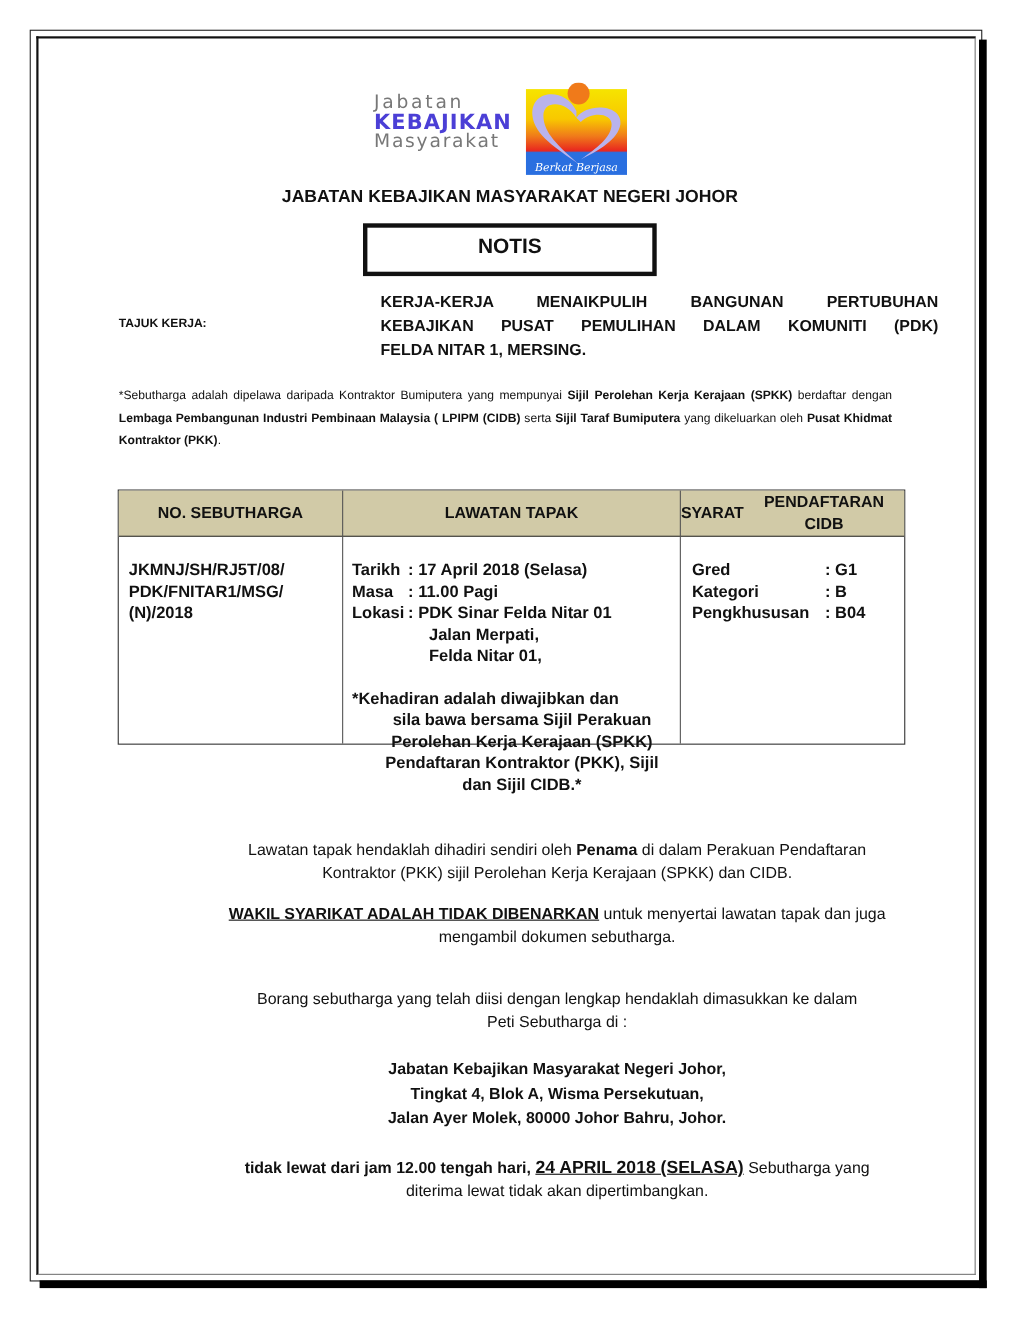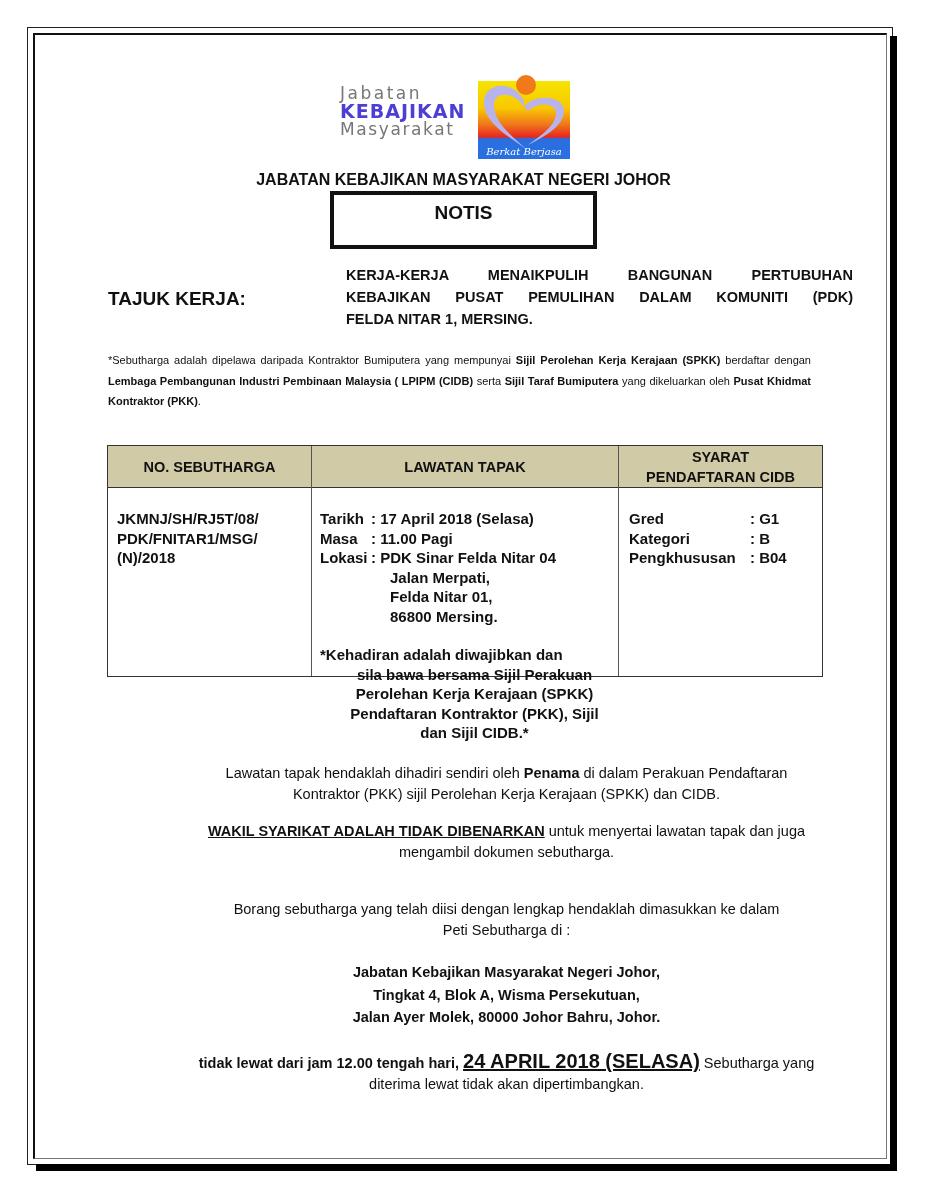--- a/index.html
+++ b/index.html
@@ -15,23 +15,23 @@
   
   .logo { position: absolute; left: 338px; top: 72px; width: 240px; height: 90px; }
   .logo-text { position: absolute; left: 2px; top: 12px; width: 130px; font-family: "DejaVu Sans", sans-serif; text-align: left; line-height: 18px; }
   .logo-line1 { display:block; color: #777; font-size: 17px; letter-spacing: 2.5px; }
   .logo-line2 { display:block; color: #4b3fd6; font-size: 19px; font-weight: bold; letter-spacing: 1px; }
   .logo-line3 { display:block; color: #777; font-size: 17px; letter-spacing: 1.6px; }
   .logo-emblem { position: absolute; left: 140px; top: 3px; width: 92px; height: 84px; }
 
   .dept-title { position: absolute; left: 0; width: 927px; top: 171px; text-align: center; font-weight: bold; font-size: 16px; }
 
-  .notis-box { position: absolute; left: 330px; top: 191px; width: 267px; height: 58px; border: 4px solid #111; text-align: center; font-weight: bold; font-size: 19px; line-height: 35px; }
+  .notis-box { position: absolute; left: 330px; top: 203px; width: 267px; height: 48px; border: 4px solid #111; text-align: center; font-weight: bold; font-size: 19px; line-height: 35px; }
 
-  .tajuk-label { position: absolute; left: 108px; top: 288px; font-weight: bold; font-size: 19px; text-align: center; }
+  .tajuk-label { position: absolute; left: 108px; top: 288px; font-weight: bold; font-size: 11px; text-align: center; }
   .tajuk-text { position: absolute; left: 306px; top: 264px; width: 507px; font-weight: bold; font-size: 14.5px; line-height: 22px; text-align: justify; text-align-last: justify; margin-left: 40px; }
   .tajuk-text .last { text-align-last: left; display: block; }
 
   .intro { position: absolute; left: 108px; top: 350px; width: 703px; font-size: 11px; line-height: 20.5px; text-align: justify; }
   .intro b { font-weight: bold; }
 
   
   .tbl { position: absolute; left: 107px; top: 445px; width: 716px; height: 232px; border: 1px solid #333; }
   .tbl .hdr { position: absolute; left: 0; top: 0; width: 714px; height: 42px; background: #d1caa7; border-bottom: 1px solid #333; }
   .tbl .vline { position: absolute; top: 0; bottom: 0; width: 1px; background: #555; }
@@ -49,21 +49,21 @@
   .note { margin-top: 19px; }
   .note .ind { padding-left: 9px; display:block;text-align:center; }
 
   .para { position: absolute; left: 0; width: 927px; text-align: center; font-size: 14.5px; line-height: 21px; margin-left: 43px; }
   .p1 { top: 763px; }
   .p2 { top: 821px; }
   .p3 { top: 899px; }
   .p4 { top: 961px; font-weight: bold; line-height: 22.5px; }
   .p5 { top: 1051px; }
   .u { text-decoration: underline; font-weight: bold; }
-  .big-date { font-size: 20px; }
+  .big-date { font-size: 16px; }
 </style>
 </head>
 <body>
 
 <div class="frame-outer"></div>
 <div class="frame-inner"></div>
 <div class="frame-shadow-r"></div>
 <div class="frame-shadow-b"></div>
 
 <div class="logo">
@@ -106,21 +106,21 @@
   <span>*Sebutharga adalah dipelawa daripada Kontraktor Bumiputera yang mempunyai </span><b>Sijil Perolehan Kerja Kerajaan (SPKK)</b><span> berdaftar dengan </span><b>Lembaga Pembangunan Industri Pembinaan Malaysia ( LPIPM (CIDB)</b><span> serta </span><b>Sijil Taraf Bumiputera</b><span> yang dikeluarkan oleh </span><b>Pusat Khidmat Kontraktor (PKK)</b><span>.</span>
 </div>
 
 <div class="tbl">
   <div class="hdr"></div>
   <div class="vline" style="left:203px"></div>
   <div class="vline" style="left:510px"></div>
 
   <div class="th" style="left:0;width:203px">NO. SEBUTHARGA</div>
   <div class="th" style="left:204px;width:306px">LAWATAN TAPAK</div>
-  <div class="th" style="left:511px;width:203px;flex-direction:column">
+  <div class="th" style="left:511px;width:203px;flex-direction:row">
     <span>SYARAT</span>
     <span>PENDAFTARAN CIDB</span>
   </div>
 
   <div class="cell c1">
     <span style="display:block">JKMNJ/SH/RJ5T/08/</span>
     <span style="display:block">PDK/FNITAR1/MSG/</span>
     <span style="display:block">(N)/2018</span>
   </div>
 
@@ -128,25 +128,24 @@
     <div class="kv">
       <span class="k">Tarikh</span>
       <span class="v">: 17 April 2018 (Selasa)</span>
     </div>
     <div class="kv">
       <span class="k">Masa</span>
       <span class="v">: 11.00 Pagi</span>
     </div>
     <div class="kv">
       <span class="k">Lokasi</span>
-      <span class="v">: PDK Sinar Felda Nitar 04</span>
+      <span class="v">: PDK Sinar Felda Nitar 01</span>
     </div>
     <span class="addr-cont">Jalan Merpati,</span>
     <span class="addr-cont">Felda Nitar 01,</span>
-    <span class="addr-cont">86800 Mersing.</span>
     <div class="note">
       <span style="display:block">*Kehadiran adalah diwajibkan dan</span>
       <span class="ind">sila bawa bersama Sijil Perakuan</span>
       <span class="ind">Perolehan Kerja Kerajaan (SPKK)</span>
       <span class="ind">Pendaftaran Kontraktor (PKK), Sijil</span>
       <span class="ind">dan Sijil CIDB.*</span>
     </div>
   </div>
 
   <div class="cell c3">

